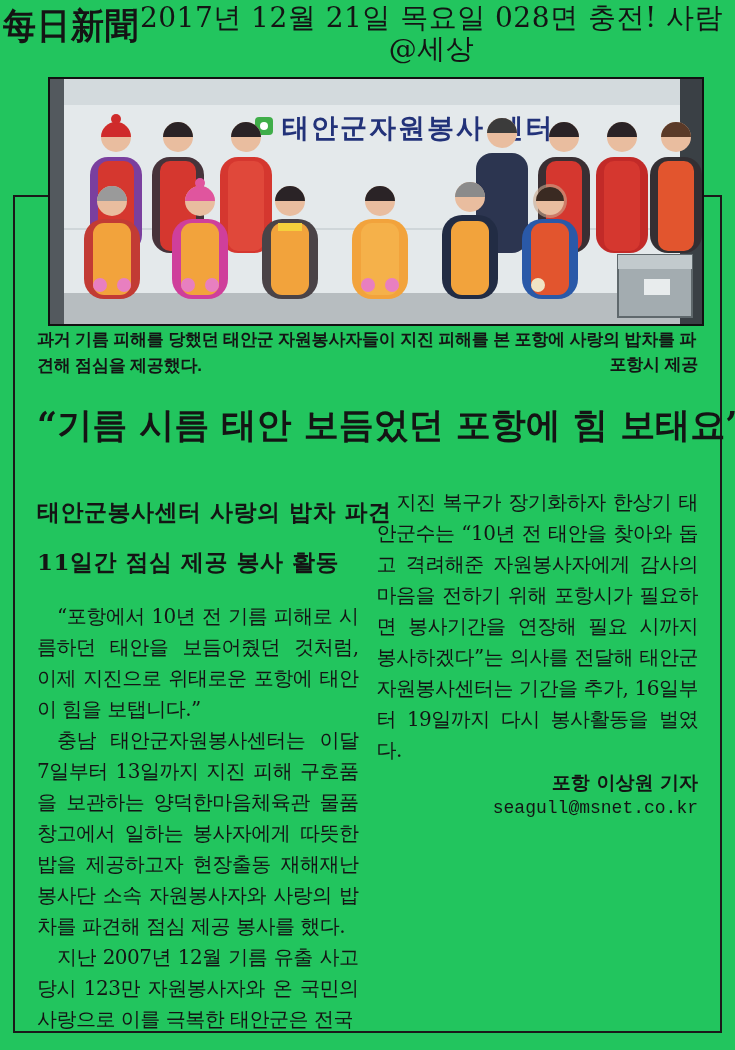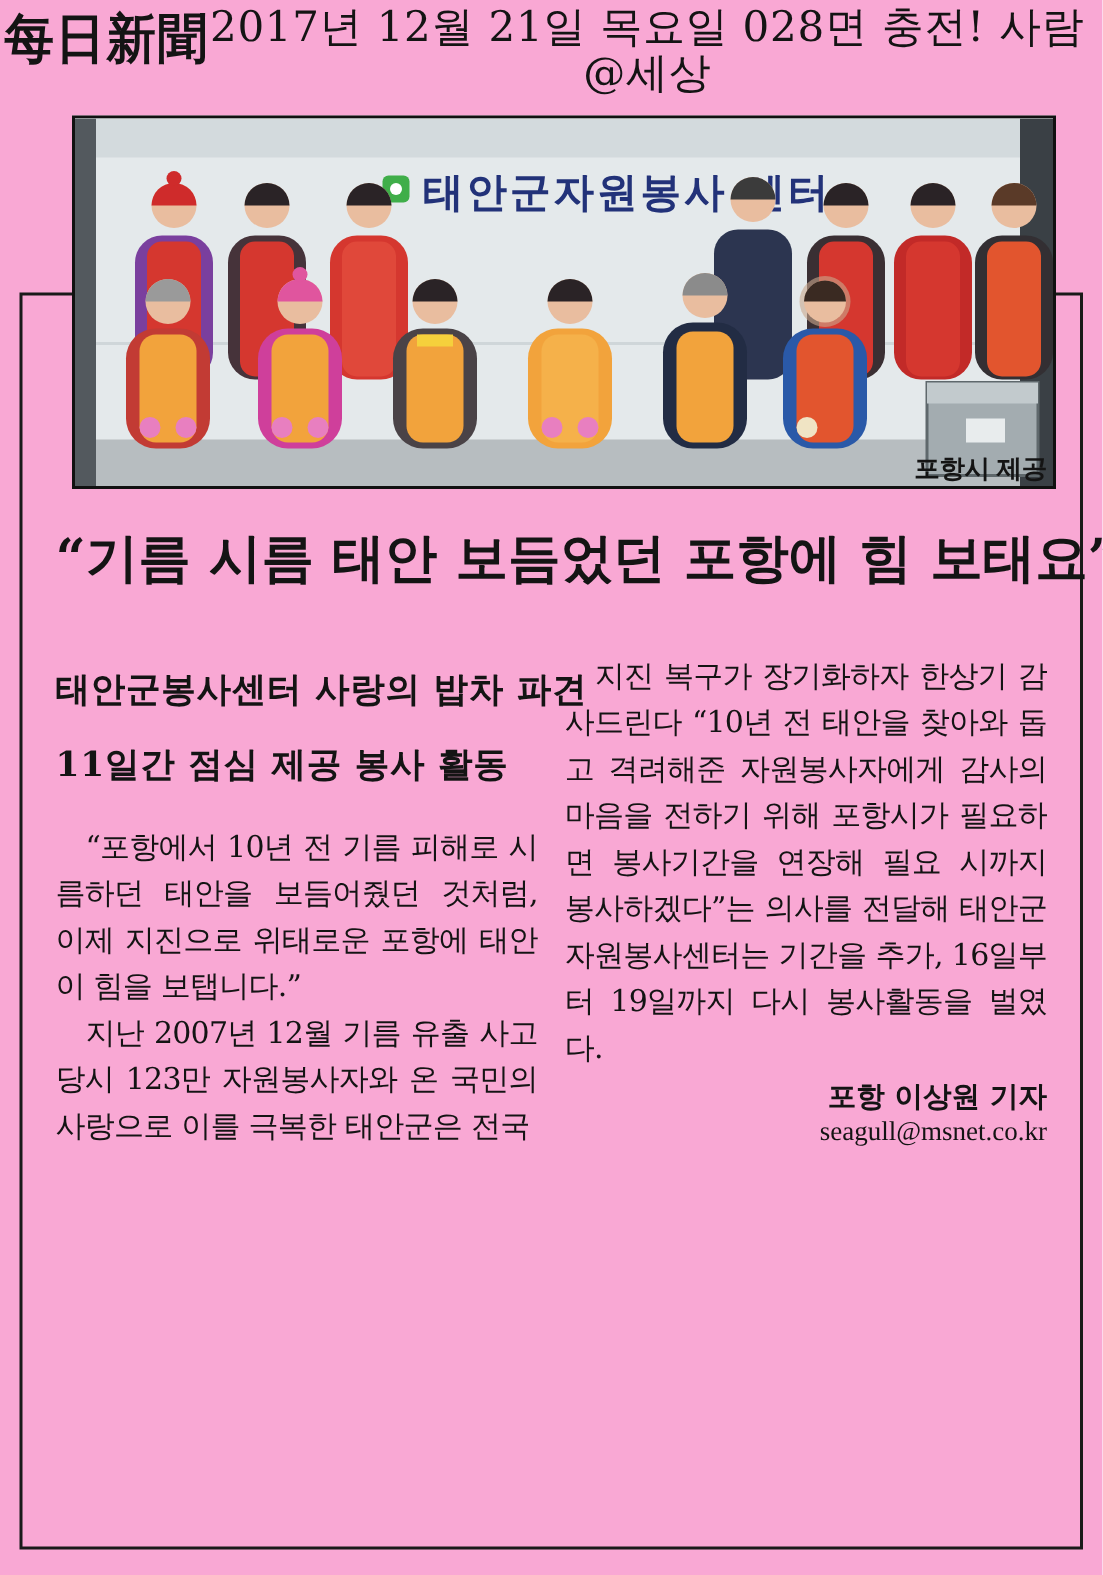--- a/index.html
+++ b/index.html
@@ -1,16 +1,16 @@
 <!DOCTYPE html>
 <html><head>
 <meta charset="utf-8">
 <style>
   html,body{margin:0;padding:0;background:#fff;}
-  .page{position:relative;width:735px;height:1050px;background:#f9a8d4;color:#141414;
+  .page{position:relative;width:735px;height:1050px;background:#22c55e;color:#141414;
         font-family:"DejaVu Serif","Liberation Serif",serif;overflow:hidden;}
 
   
   .masthead{position:absolute;top:0;left:0;width:735px;height:70px;}
   .logo{position:absolute;left:3px;top:4px;font-size:33px;font-weight:900;
         letter-spacing:1px;font-family:"DejaVu Serif",serif;transform:scaleY(1.08);}
   .dateline{position:absolute;left:132px;top:2px;right:4px;font-size:28px;line-height:31px;
         text-align:center;word-break:break-all;letter-spacing:0.5px;}
 
   
@@ -35,21 +35,21 @@
   .columns{display:flex;gap:18px;margin-top:40px;}
   .col{flex:1;min-width:0;}
   .subhead{margin:0;font-size:23px;line-height:50px;font-weight:700;letter-spacing:0.5px;
         white-space:nowrap;}
   .subhead-block{margin-bottom:14px;}
   .body-p{margin:0;font-size:20px;line-height:31px;text-align:justify;
         word-break:break-all;letter-spacing:-0.5px;}
   .body-p.indent{text-indent:1em;}
   .byline{margin-top:4px;text-align:right;font-size:18px;}
   .byline-name{font-weight:700;font-size:19px;}
-  .byline-email{font-family:Liberation Serif, serif;font-size:18px;margin-left:32px;}
+  .byline-email{font-family:Liberation Mono, monospace;font-size:18px;margin-left:32px;}
 </style>
 </head>
 <body>
 
 <div class="page">
 
   <header class="masthead">
     <div class="logo">每日新聞</div>
     <div class="dateline">2017년 12월 21일 목요일 028면 충전! 사람@세상</div>
   </header>
@@ -165,38 +165,40 @@
           <circle cx="500" cy="122" r="17" fill="#caa98e" opacity="0.6"></circle>
           <circle cx="500" cy="122" r="14" fill="#e9bd9f"></circle>
             <path d="M486 122 a14 14 0 0 1 28 0 z" fill="#3a2a22"></path>
           <circle cx="488" cy="206" r="7" fill="#f0e4c4"></circle>
         </g>
       </svg>
     </figure>
 
     <div class="caption">
       <span class="credit">포항시 제공</span>
+      <span>과거 기름 피해를 당했던 태안군 자원봉사자들이 지진 피해를 본 포항에 사랑의 밥차를 파견해 점심을 제공했다.</span>
     </div>
 
     <h1 class="headline">“기름 시름 태안 보듬었던 포항에 힘 보태요”</h1>
 
     <div class="columns">
       <div class="col">
         <div class="subhead-block">
           <h2 class="subhead">태안군봉사센터 사랑의 밥차 파견</h2>
           <h2 class="subhead">11일간 점심 제공 봉사 활동</h2>
         </div>
         <div>
             <p class="body-p indent">“포항에서 10년 전 기름 피해로 시름하던 태안을 보듬어줬던 것처럼, 이제 지진으로 위태로운 포항에 태안이 힘을 보탭니다.”</p>
+            <p class="body-p indent">충남 태안군자원봉사센터는 이달 7일부터 13일까지 지진 피해 구호품을 보관하는 양덕한마음체육관 물품창고에서 일하는 봉사자에게 따뜻한 밥을 제공하고자 현장출동 재해재난봉사단 소속 자원봉사자와 사랑의 밥차를 파견해 점심 제공 봉사를 했다.</p>
             <p class="body-p indent">지난 2007년 12월 기름 유출 사고 당시 123만 자원봉사자와 온 국민의 사랑으로 이를 극복한 태안군은 전국</p>
           </div>
       </div>
       <div class="col">
         <div>
-            <p class="body-p indent">지진 복구가 장기화하자 한상기 감사드린다 “10년 전 태안을 찾아와 돕고 격려해준 자원봉사자에게 감사의 마음을 전하기 위해 포항시가 필요하면 봉사기간을 연장해 필요 시까지 봉사하겠다”는 의사를 전달해 태안군자원봉사센터는 기간을 추가, 16일부터 19일까지 다시 봉사활동을 벌였다.</p>
+            <p class="body-p indent">지진 복구가 장기화하자 한상기 태안군수는 “10년 전 태안을 찾아와 돕고 격려해준 자원봉사자에게 감사의 마음을 전하기 위해 포항시가 필요하면 봉사기간을 연장해 필요 시까지 봉사하겠다”는 의사를 전달해 태안군자원봉사센터는 기간을 추가, 16일부터 19일까지 다시 봉사활동을 벌였다.</p>
           </div>
         <div class="byline">
           <span class="byline-name">포항 이상원 기자</span>
           <span class="byline-email">seagull@msnet.co.kr</span>
         </div>
       </div>
     </div>
 
   </div>
 </div>

